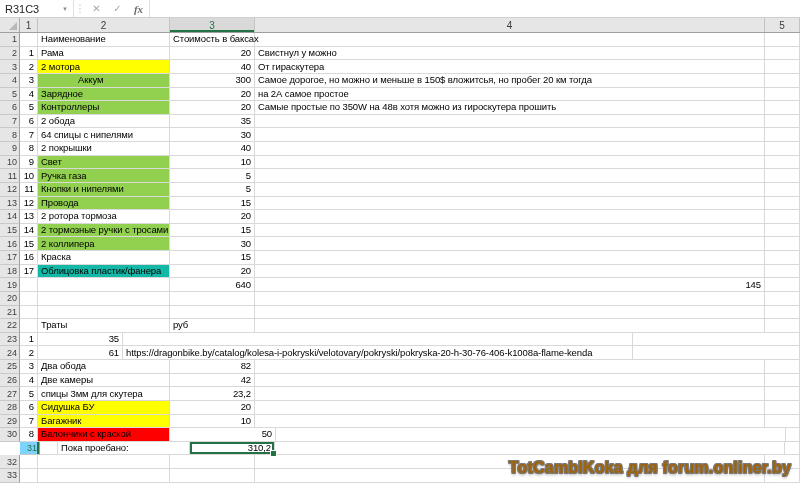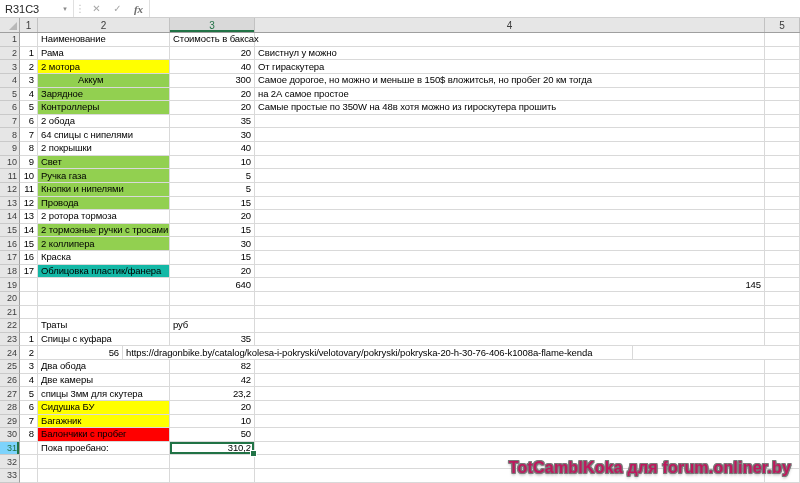--- a/index.html
+++ b/index.html
@@ -29,32 +29,32 @@
                  border-left:8px solid transparent;border-bottom:8px solid #B8B8B8;}
   .ch{display:flex;align-items:center;justify-content:center;box-sizing:border-box;
       border-right:1px solid #C2C2C2;}
   .ch.sel{background:#D9D9D9;color:#217346;box-shadow:inset 0 -2px 0 #217346;}
 
   
   .row{display:flex;height:13.6364px;box-sizing:border-box;}
   .rh{width:20px;box-sizing:border-box;background:#E6E6E6;border-right:1px solid #9F9F9F;
       border-bottom:1px solid #C9C9C9;font-size:9px;color:#3c3c3c;
       display:flex;align-items:center;justify-content:flex-end;padding-right:2px;}
-  .rh.sel{color:#217346;background:#7dd3fc;box-shadow:inset -2px 0 0 #217346;}
+  .rh.sel{color:#217346;background:#7dd3fc;box-shadow:inset -2px 0 0 #217346;margin-left:20px;}
   .cell{box-sizing:border-box;border-right:1px solid #D9D9D9;border-bottom:1px solid #D9D9D9;
         font-size:9.5px;letter-spacing:-0.1px;line-height:12px;color:#000;
         padding:0 3px;white-space:nowrap;display:flex;align-items:center;position:relative;}
   .cell.r{justify-content:flex-end;}
   .cell.selected{box-shadow:inset 0 0 0 2px #217346;z-index:2;}
   .cell.selected::after{content:"";position:absolute;right:-3px;bottom:-3px;width:5px;height:5px;
         background:#217346;border:1px solid #fff;z-index:3;}
 
   
   .watermark{position:absolute;right:9px;bottom:6px;font-size:16px;font-weight:bold;
-       color:#be185d;letter-spacing:.2px;z-index:10;
+       color:#a16207;letter-spacing:.2px;z-index:10;
        text-shadow:-1px -1px 0 #7a7a7a,1px -1px 0 #7a7a7a,-1px 1px 0 #7a7a7a,1px 1px 0 #7a7a7a,
                    -1px 0 0 #7a7a7a,1px 0 0 #7a7a7a,0 -1px 0 #7a7a7a,0 1px 0 #7a7a7a,
                    0 2px 3px rgba(60,60,60,.5);}
 </style>
 </head>
 <body>
 
 <div id="app">
 
   <div class="fbar">
@@ -252,29 +252,28 @@
         <div class="rh">22</div>
         <div class="cell" style="width: 18px;"></div>
         <div class="cell" style="width: 132px;">Траты</div>
         <div class="cell" style="width: 85px;">руб</div>
         <div class="cell" style="width: 510px;"></div>
         <div class="cell" style="flex: 1 1 0%;"></div>
       </div>
       <div class="row">
         <div class="rh">23</div>
         <div class="cell r" style="width: 18px;">1</div>
-        <div class="cell" style="width: 132px;">Спицы с куфара</div>
         <div class="cell r" style="width: 85px;">35</div>
         <div class="cell" style="width: 510px;"></div>
         <div class="cell" style="flex: 1 1 0%;"></div>
       </div>
       <div class="row">
         <div class="rh">24</div>
         <div class="cell r" style="width: 18px;">2</div>
-        <div class="cell r" style="width: 85px;">56</div>
+        <div class="cell r" style="width: 85px;">61</div>
         <div class="cell" style="width: 510px;">https://dragonbike.by/catalog/kolesa-i-pokryski/velotovary/pokryski/pokryska-20-h-30-76-406-k1008a-flame-kenda</div>
         <div class="cell" style="flex: 1 1 0%;"></div>
       </div>
       <div class="row">
         <div class="rh">25</div>
         <div class="cell r" style="width: 18px;">3</div>
         <div class="cell" style="width: 132px;">Два обода</div>
         <div class="cell r" style="width: 85px;">82</div>
         <div class="cell" style="width: 510px;"></div>
         <div class="cell" style="flex: 1 1 0%;"></div>
@@ -307,22 +306,22 @@
         <div class="rh">29</div>
         <div class="cell r" style="width: 18px;">7</div>
         <div class="cell" style="width: 132px; background: rgb(255, 255, 0);">Багажник</div>
         <div class="cell r" style="width: 85px;">10</div>
         <div class="cell" style="width: 510px;"></div>
         <div class="cell" style="flex: 1 1 0%;"></div>
       </div>
       <div class="row">
         <div class="rh">30</div>
         <div class="cell r" style="width: 18px;">8</div>
-        <div class="cell" style="width: 132px; background: rgb(255, 0, 0);">Балончики с пробег</div>
-        <div class="cell r" style="width: 85px;">50</div>
+        <div class="cell" style="width: 132px; background: rgb(255, 0, 0);">Балончики с краской</div>
+        <div class="cell r" style="width: 106px;">50</div>
         <div class="cell" style="width: 510px;"></div>
         <div class="cell" style="flex: 1 1 0%;"></div>
       </div>
       <div class="row">
         <div class="rh sel">31</div>
         <div class="cell" style="width: 18px;"></div>
         <div class="cell" style="width: 132px;">Пока проебано:</div>
         <div class="cell r selected" style="width: 85px;">310,2</div>
         <div class="cell" style="width: 510px;"></div>
         <div class="cell" style="flex: 1 1 0%;"></div>

